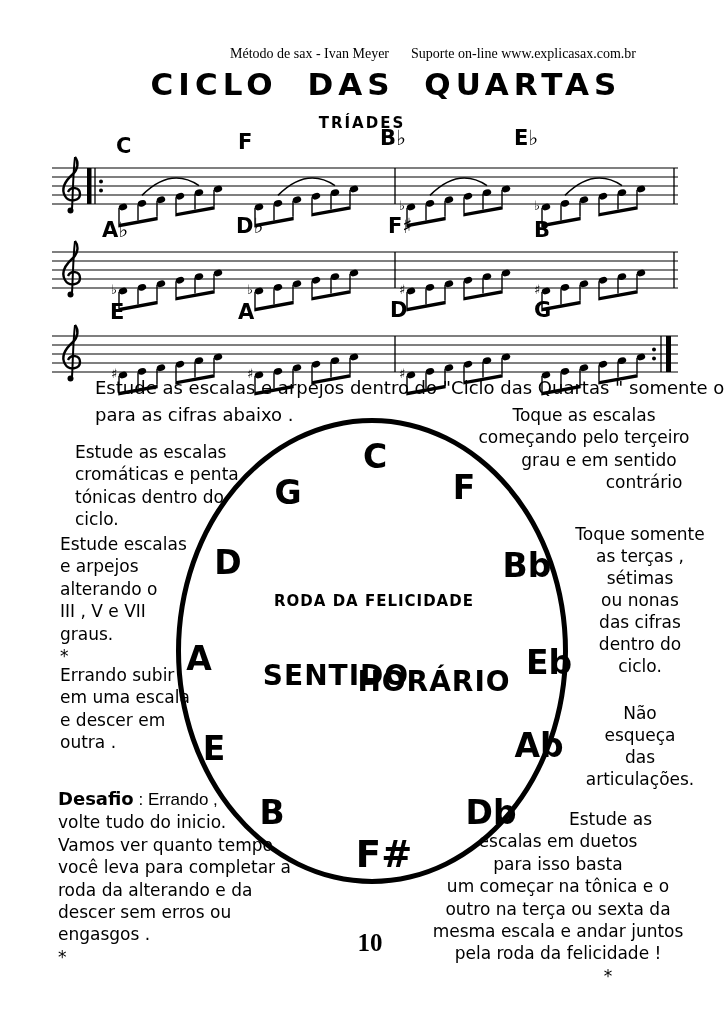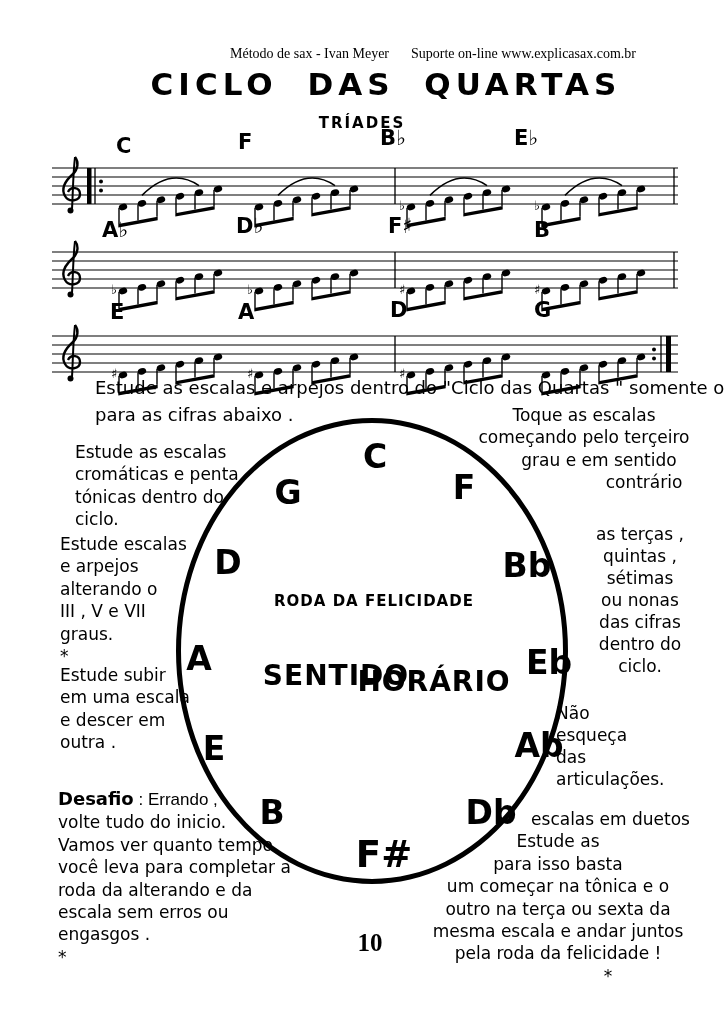--- a/index.html
+++ b/index.html
@@ -33,21 +33,21 @@
   .horario{left:434px;top:681px;transform:translate(-50%,-50%);font-size:28px;font-weight:700;
            letter-spacing:1px;white-space:nowrap}
   .tblock{font-size:17px;line-height:22.4px;white-space:nowrap}
   .b1{left:75px;top:441px}.b2{left:60px;top:533px}.b3{left:60px;top:664px}.b4{left:58px;top:788px}
   .dlab{font-weight:700;font-size:18px}
   .drest{font-family:Liberation Sans, sans-serif;font-size:17px}
   .r1{left:478px;top:404px;width:212px;text-align:center}
   .r1 div:nth-child(3){margin-left:30px}
   .r1 div:last-child{margin-left:120px}
   .r2{left:556px;top:523px;width:168px;text-align:center;line-height:22px}
-  .r3{left:556px;top:702px;width:168px;line-height:22px}
+  .r3{left:556px;top:702px;width:168px;text-align:center;line-height:22px}
   .r4{left:408px;top:808px;width:300px;text-align:center}
   .r4 div:first-child{margin-left:105px}
   .r4 div:last-child{margin-left:100px}
   .pagenum{left:340px;top:929px;width:60px;text-align:center;
            font-family:"Liberation Serif",serif;font-size:25px;font-weight:700}
 </style>
 </head>
 <body>
 
 <div class="page">
@@ -329,62 +329,62 @@
     </div>
   <div class="abs tblock b2">
       <div>Estude escalas</div>
       <div> e arpejos</div>
       <div>alterando o</div>
       <div>III , V e VII</div>
       <div>graus.</div>
       <div>*</div>
     </div>
   <div class="abs tblock b3">
-      <div>Estude subir</div>
+      <div>Errando subir</div>
       <div>em uma escala</div>
       <div>e descer em</div>
       <div>outra .</div>
     </div>
   <div class="abs tblock b4">
     <div><span class="dlab">Desafio</span><span class="drest"> : Errando ,</span></div>
     <div>
         <div>  volte tudo do inicio.</div>
         <div>Vamos ver quanto tempo</div>
         <div>você leva para completar a</div>
         <div>roda da alterando e da</div>
-        <div>escala sem erros ou</div>
+        <div>descer sem erros ou</div>
         <div>engasgos .</div>
         <div>*</div>
       </div>
   </div>
 
   <div class="abs tblock r1">
       <div>Toque as escalas</div>
       <div>começando pelo terçeiro</div>
       <div>grau  e em sentido</div>
       <div>contrário</div>
     </div>
   <div class="abs tblock r2">
+      <div>Toque somente</div>
       <div>as terças ,</div>
-      <div>quintas ,</div>
       <div>sétimas</div>
       <div>ou nonas</div>
       <div>das cifras</div>
       <div>dentro do</div>
       <div>ciclo.</div>
     </div>
   <div class="abs tblock r3">
       <div>Não</div>
       <div>esqueça</div>
       <div>das</div>
       <div>articulações.</div>
     </div>
   <div class="abs tblock r4">
+      <div>Estude as</div>
       <div>escalas em duetos</div>
-      <div>Estude as</div>
       <div>para isso basta</div>
       <div>um começar na  tônica e o</div>
       <div>outro na terça ou sexta da</div>
       <div>mesma escala e andar juntos</div>
       <div>pela roda da felicidade !</div>
       <div>*</div>
     </div>
 
   <div class="abs pagenum">10</div>
 

